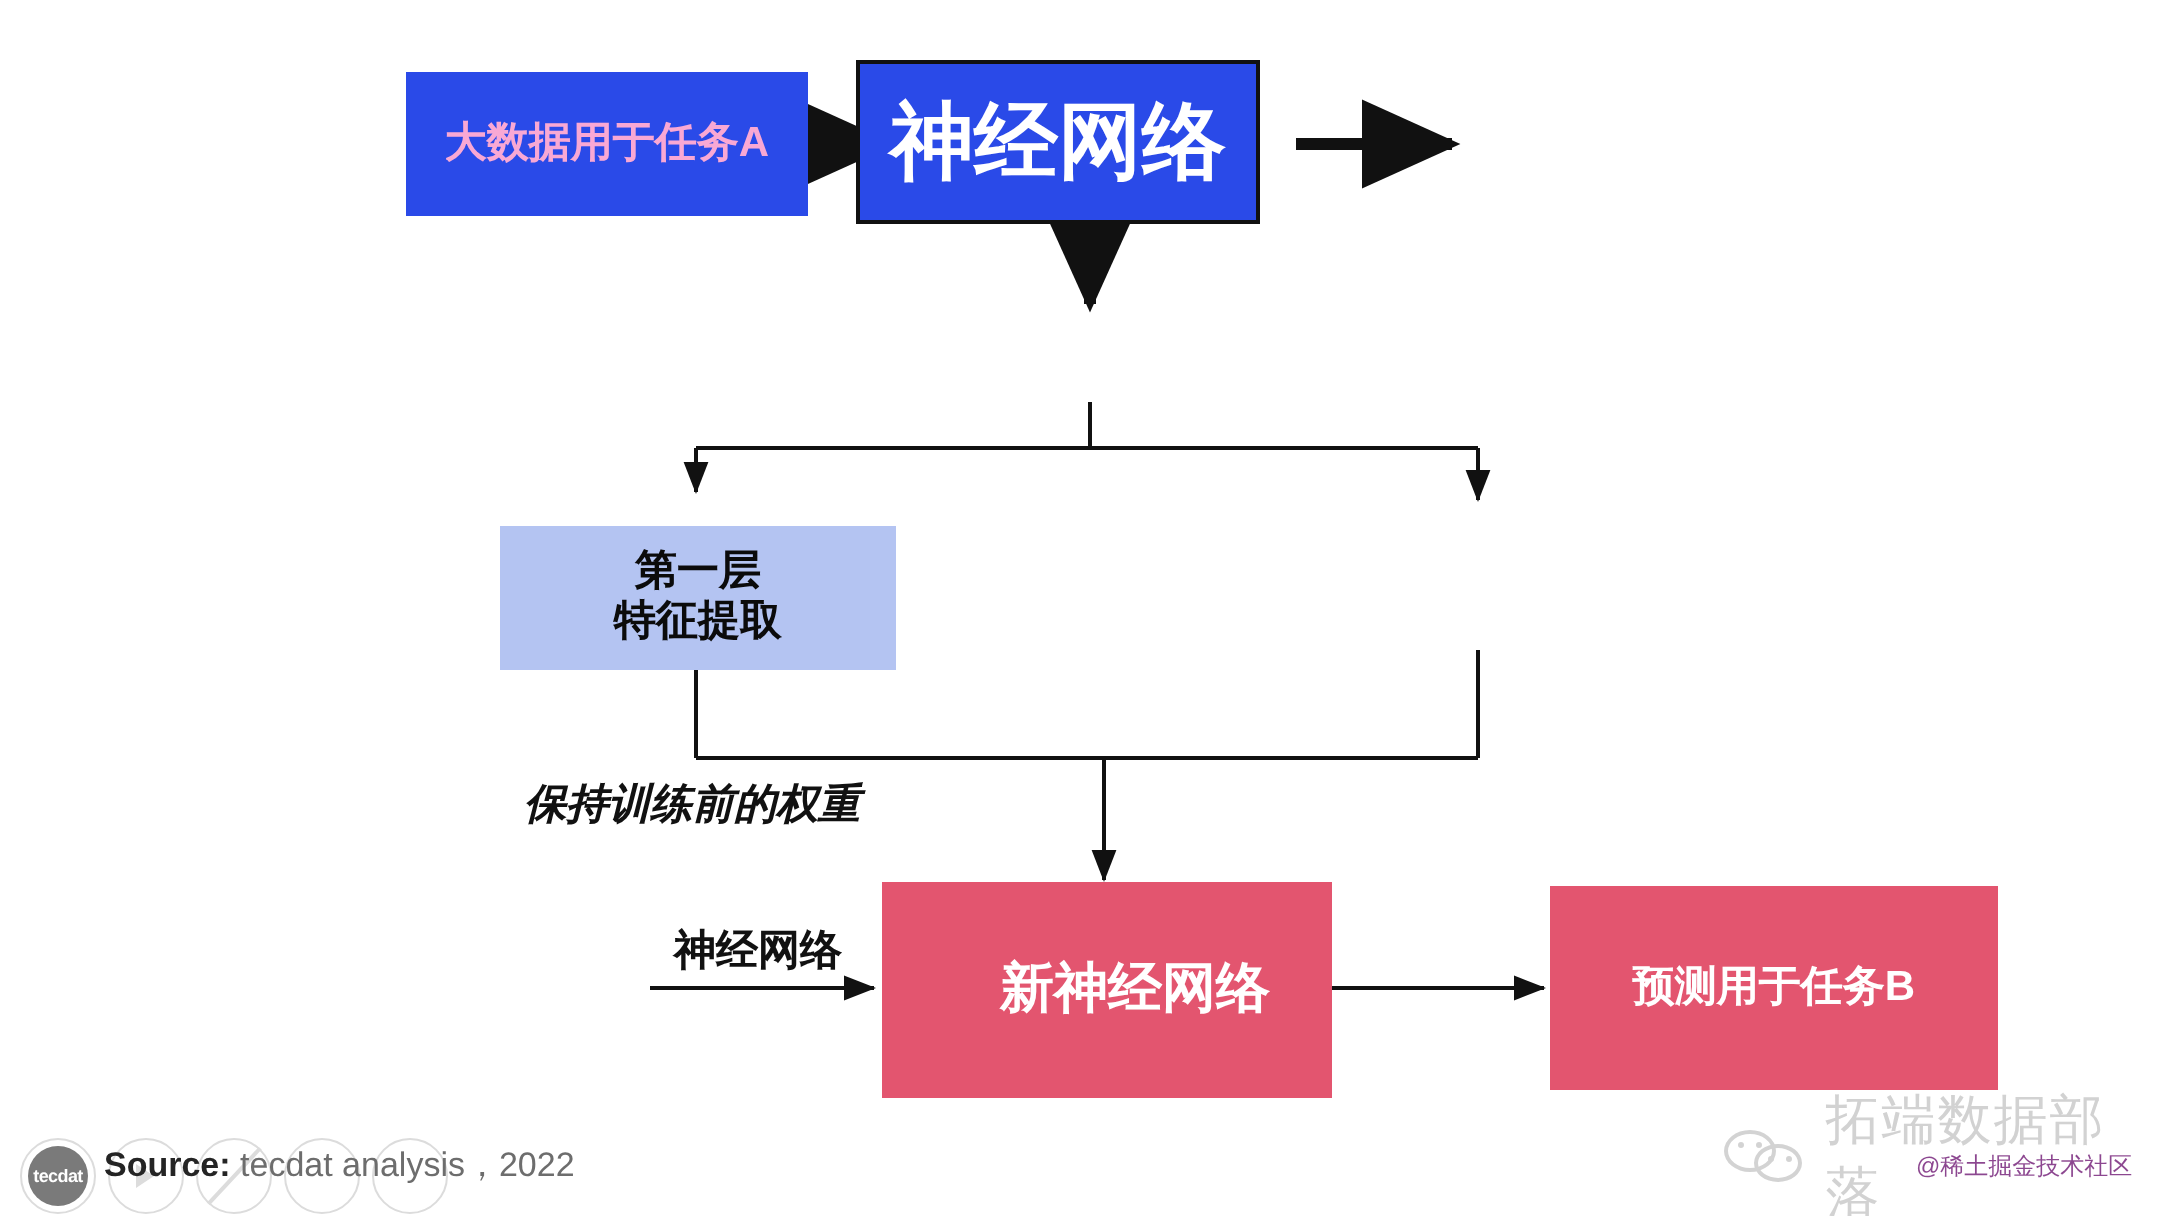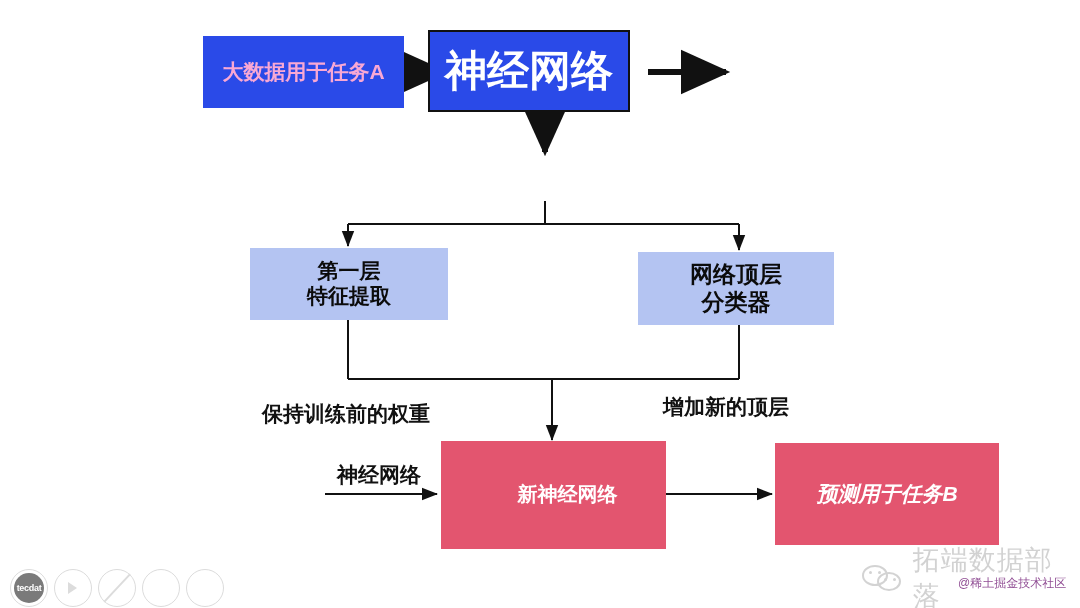--- a/index.html
+++ b/index.html
@@ -37,20 +37,21 @@
   .node-blue-bordered {
     background: #2a4ae8;
     color: #ffffff;
     font-weight: bold;
     border: 2px solid #111111;
   }
   .node-lav {
     background: #b4c4f2;
     color: #0b0b0b;
     font-weight: bold;
+    margin-top: 15px;
   }
   .node-red {
     background: #e3556f;
     color: #ffffff;
     font-weight: bold;
   }
   .node-ellipse {
     position: absolute;
     background: #b4c4f2;
     border-radius: 50%;
@@ -236,52 +237,50 @@
     <span>神经网络</span>
   </div>
 
 
 
   <div class="node node-lav" style="left:250px; top:248px; width:198px; height:72px; font-size:21px;">
     <span>第一层
 特征提取</span>
   </div>
 
-  <div class="node node-lav" style="left:638px; top:252px; width:196px; height:73px; font-size:23px;">
-    <span>网络顶层
-分类器</span>
-  </div>
-
-
-  <div class="node node-red" style="left:441px; top:441px; width:225px; height:108px; font-size:20px;padding-left:28px;">
+
+
+  <div class="node node-red" style="left:441px; top:441px; width:225px; height:108px; font-size:27px;padding-left:28px;">
     <span>新神经网络</span>
   </div>
 
-  <div class="node node-red" style="left:775px; top:443px; width:224px; height:102px; font-size:21px;font-style:italic;">
+  <div class="node node-red" style="left:775px; top:443px; width:224px; height:102px; font-size:21px;">
     <span>预测用于任务B</span>
   </div>
 
-  <div class="edge-label" style="left:262px; top:400px; font-size:21px;">保持训练前的权重</div>
-
-  <div class="edge-label" style="left:663px; top:393px; font-size:21px;">增加新的顶层</div>
+  <div class="edge-label" style="left:262px; top:388px; font-size:21px;font-style:italic;">保持训练前的权重</div>
+
 
   <div class="edge-label" style="left:337px; top:461px; font-size:21px;">神经网络</div>
 
   <div class="tecdat-logo">
     <span>tecdat</span>
   </div>
 
   <div class="wm-circle" style="left:10px; top:569px; width:38px; height:38px;"></div>
   <div class="wm-circle" style="left:54px; top:569px; width:38px; height:38px;"></div>
   <div class="wm-play" style="left:68px; top:582px;"></div>
   <div class="wm-circle" style="left:98px; top:569px; width:38px; height:38px;"></div>
   <div class="wm-slash" style="left:104px; top:601px; width:38px; transform:rotate(-47deg);"></div>
   <div class="wm-circle" style="left:142px; top:569px; width:38px; height:38px;"></div>
   <div class="wm-circle" style="left:186px; top:569px; width:38px; height:38px;"></div>
 
+  <div class="footer-source">
+    <b>Source:</b><span> tecdat analysis，2022</span>
+  </div>
 
   <div class="wechat-brand">
     <span class="wechat-mark">
       <span class="bubble-a"></span>
       <span class="bubble-b"></span>
       <i style="left:7px; top:8px;"></i>
       <i style="left:16px; top:8px;"></i>
       <i style="left:22px; top:15px;"></i>
       <i style="left:31px; top:15px;"></i>
     </span>

